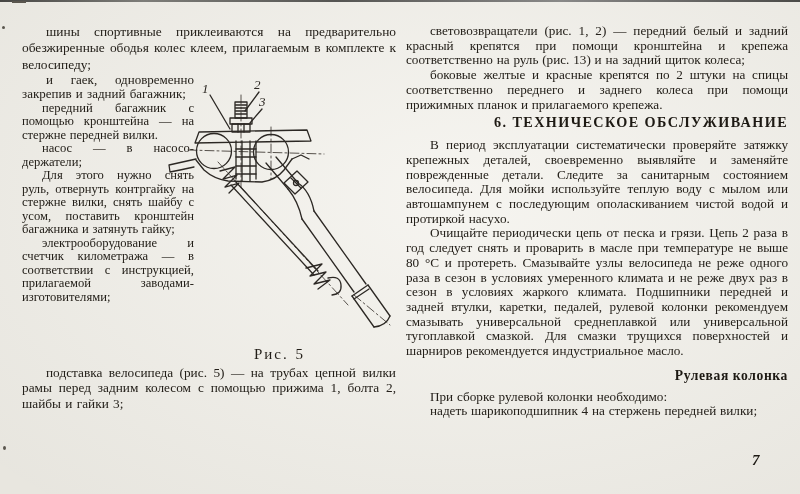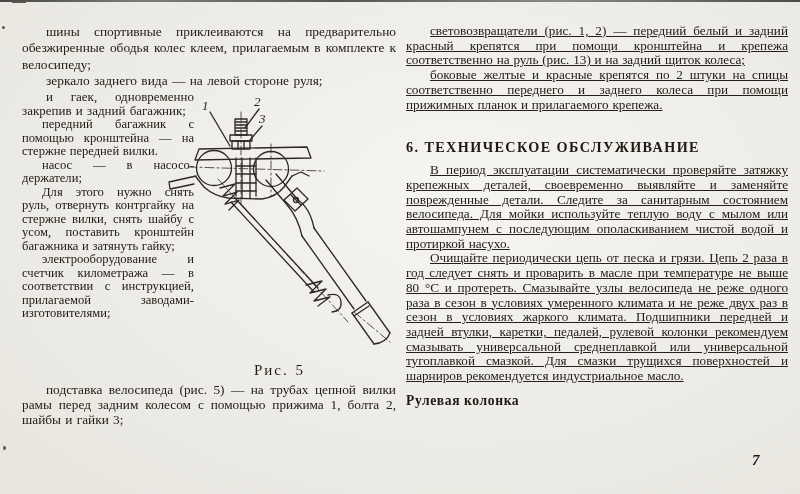--- a/index.html
+++ b/index.html
@@ -28,29 +28,29 @@
   }
   .col-right{
     position:absolute;left:406px;top:24px;width:382px;
     text-align:justify;
   }
   p{margin:0;}
   .lp-wide{font-size:13.4px;line-height:16.4px;text-indent:24px;word-spacing:1px;}
   .lp-mid{font-size:13px;line-height:14.2px;text-indent:24px;word-spacing:1px;}
   .lp-narrow{font-size:12.6px;line-height:13.5px;text-indent:20px;word-spacing:.5px;}
   .lp-last{font-size:13.3px;line-height:15.2px;text-indent:24px;word-spacing:1px;clear:both;margin-top:36px;}
-  .rp{font-size:13.2px;line-height:14.7px;text-indent:24px;word-spacing:.5px;text-decoration:underline;}
+  .rp{font-size:13.2px;line-height:14.7px;text-indent:24px;word-spacing:.5px;}
 
   .sec-heading{
-    margin:27px 0 7px 0;text-align:left;text-indent:0;
+    margin:2px 0 7px 0;text-align:right;text-indent:0;
     font-size:14.2px;font-weight:bold;letter-spacing:1.4px;
     color:#1d1913;white-space:nowrap;
   }
   .sub-heading{
-    margin:9px 0 6px 0;text-align:left;text-indent:0;
+    margin:9px 0 6px 0;text-align:right;text-indent:0;
     font-size:13.6px;font-weight:bold;letter-spacing:.6px;color:#1d1913;
   }
 
   
   .figure-float{
     float:right;
     width:196px;height:288px;
     margin:2px 0 2px 6px;
     position:relative;
   }
@@ -78,21 +78,20 @@
 <body>
 
 <div class="page">
   <div class="scan-edge-top"></div>
   <div class="speck" style="left:2px;top:26px;width:3px;height:3px;"></div>
   <div class="speck" style="left:3px;top:446px;width:3px;height:4px;"></div>
   <div class="speck" style="left:12px;top:1px;width:14px;height:2px;border-radius:0;"></div>
 
   <div class="col-left">
     <p class="lp-wide">шины спортивные приклеиваются на предварительно обезжиренные ободья колес клеем, прилагаемым в комплекте к велосипеду;</p>
-    <p class="lp-wide">зеркало заднего вида — на левой стороне руля;</p>
 
     <p class="lp-mid">
 
       
       <span class="figure-float">
         <svg viewBox="0 0 232 266">
           <g fill="none" stroke="#2c2824" stroke-width="1.3" stroke-linecap="round" stroke-linejoin="round">
 
             <g stroke="#45403a" stroke-width="0.9" stroke-dasharray="9 3 2 3">
               <path d="M22,75 L158,79"></path>
@@ -167,16 +166,18 @@
     <p class="lp-last">подставка велосипеда (рис. 5) — на трубах цепной вилки рамы перед задним колесом с помощью прижима 1, болта 2, шайбы и гайки 3;</p>
   </div>
 
   <div class="col-right">
     <p class="rp">световозвращатели (рис. 1, 2) — передний белый и задний красный крепятся при помощи кронштейна и крепежа соответственно на руль (рис. 13) и на задний щиток колеса;</p>
     <p class="rp">боковые желтые и красные крепятся по 2 штуки на спицы соответственно переднего и заднего колеса при помощи прижимных планок и прилагаемого крепежа.</p>
     <p class="sec-heading">6. ТЕХНИЧЕСКОЕ ОБСЛУЖИВАНИЕ</p>
     <p class="rp">В период эксплуатации систематически проверяйте затяжку крепежных деталей, своевременно выявляйте и заменяйте поврежденные детали. Следите за санитарным состоянием велосипеда. Для мойки используйте теплую воду с мылом или автошампунем с последующим ополаскиванием чистой водой и протиркой насухо.</p>
     <p class="rp">Очищайте периодически цепь от песка и грязи. Цепь 2 раза в год следует снять и проварить в масле при температуре не выше 80 °С и протереть. Смазывайте узлы велосипеда не реже одного раза в сезон в условиях умеренного климата и не реже двух раз в сезон в условиях жаркого климата. Подшипники передней и задней втулки, каретки, педалей, рулевой колонки рекомендуем смазывать универсальной среднеплавкой или универсальной тугоплавкой смазкой. Для смазки трущихся поверхностей и шарниров рекомендуется индустриальное масло.</p>
     <p class="sub-heading">Рулевая колонка</p>
+    <p class="rp">При сборке рулевой колонки необходимо:</p>
+    <p class="rp">надеть шарикоподшипник 4 на стержень передней вилки;</p>
   </div>
 
   <div class="page-number">7</div>
 </div>
 
 </body></html>

